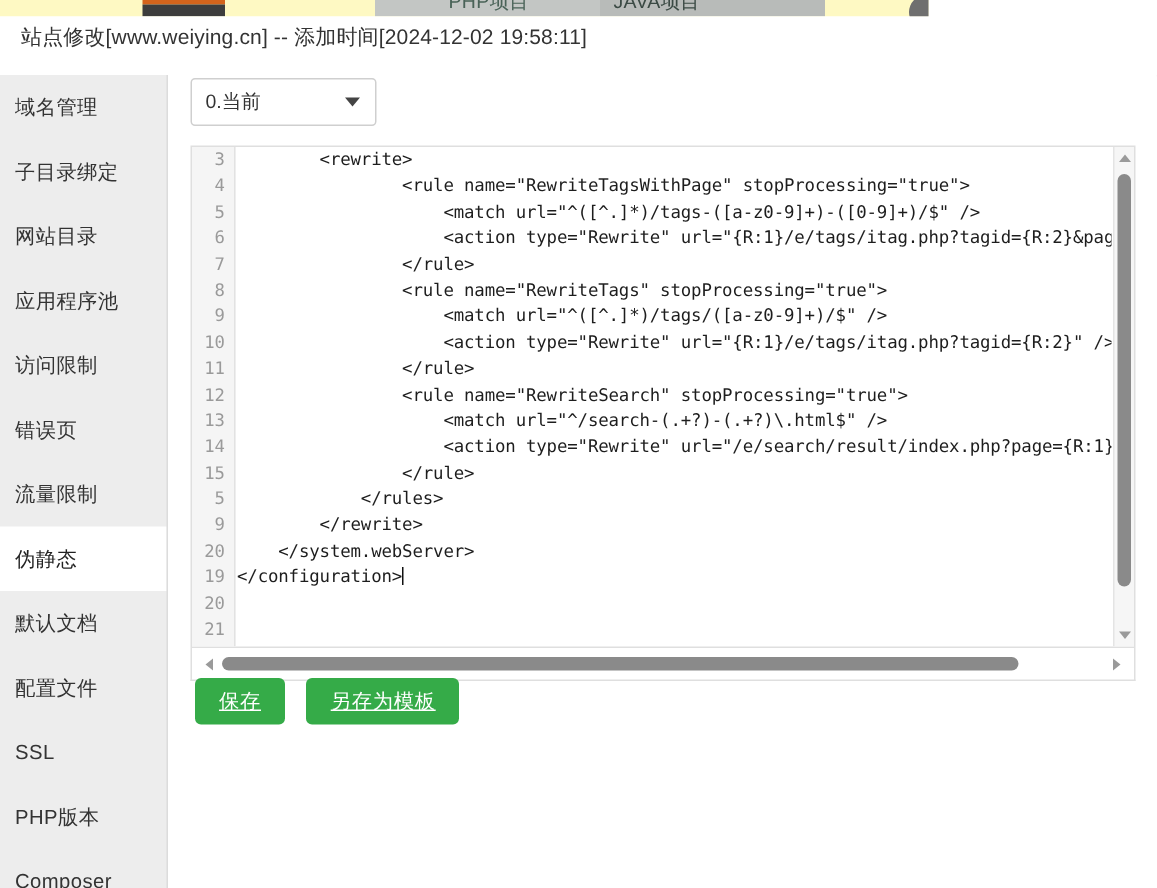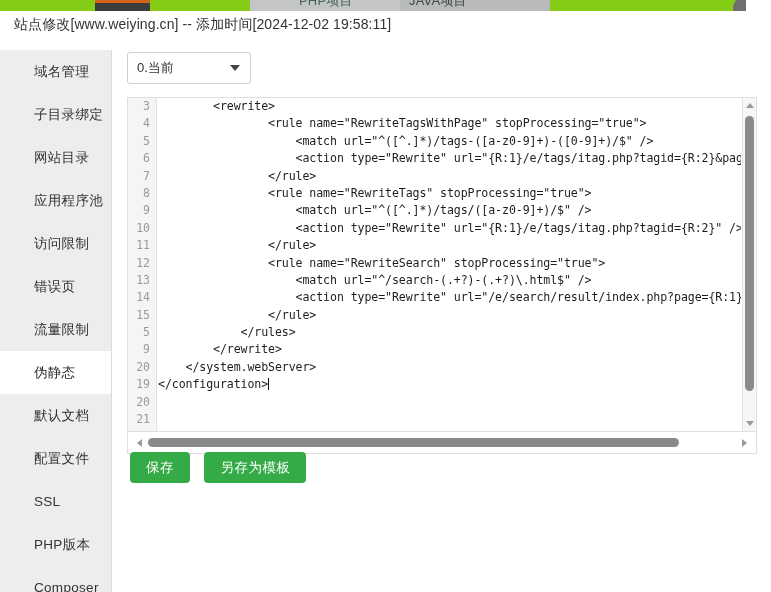--- a/index.html
+++ b/index.html
@@ -16,22 +16,22 @@
     position: relative;
     width: 771px;
     height: 592px;
     background: #ffffff;
   }
 
   
   .topstrip {
     position: absolute;
     left: 0; top: 0;
-    width: 746px; height: 11px;
-    background: #84cc16;
+    width: 619px; height: 11px;
+    background: #fef9c3;
     overflow: hidden;
   }
   .topstrip .tabseg {
     position: absolute;
     top: 0;
     height: 11px;
     background: #b4b4b4;
   }
   .topstrip .tab-orange {
     position: absolute;
@@ -88,21 +88,21 @@
     width: 111px;
     height: 542px;
     background: #ededed;
     border-right: 1px solid #dcdcdc;
     overflow: hidden;
   }
   .side-item {
     position: relative;
     height: 43px;
     line-height: 43px;
-    padding-left: 34px;
+    padding-left: 10px;
     font-size: 13.5px;
     color: #333333;
     white-space: nowrap;
     box-sizing: border-box;
     letter-spacing: 0.3px;
   }
   .side-item.active {
     background: #ffffff;
     color: #222222;
   }
@@ -276,20 +276,21 @@
     font-size: 13.5px;
     border: none;
     border-radius: 4px;
     padding: 0 16px;
     height: 31px;
     line-height: 31px;
     margin-right: 10px;
     cursor: pointer;
     font-family: "Liberation Sans", sans-serif;
     letter-spacing: 0.5px;
+    text-decoration: underline;
   }
 </style>
 </head>
 <body>
 
 <div id="app">
 
   <div class="topstrip">
     <div class="tab-orange"></div>
     <div class="tab-dark"></div>

